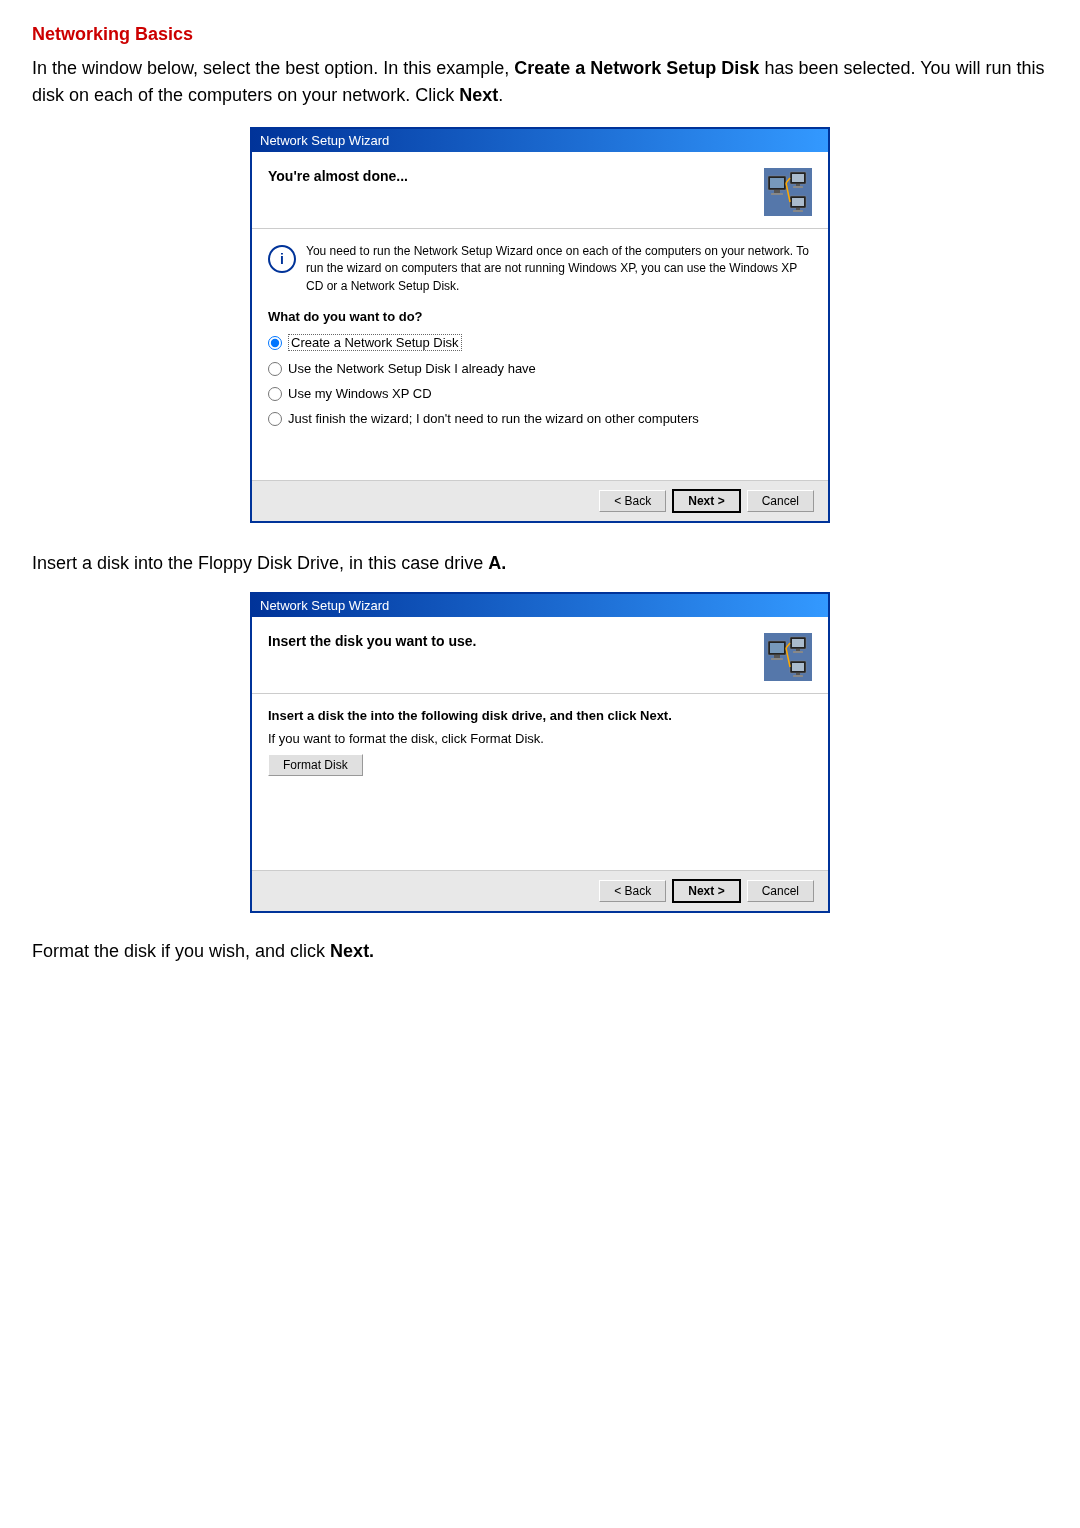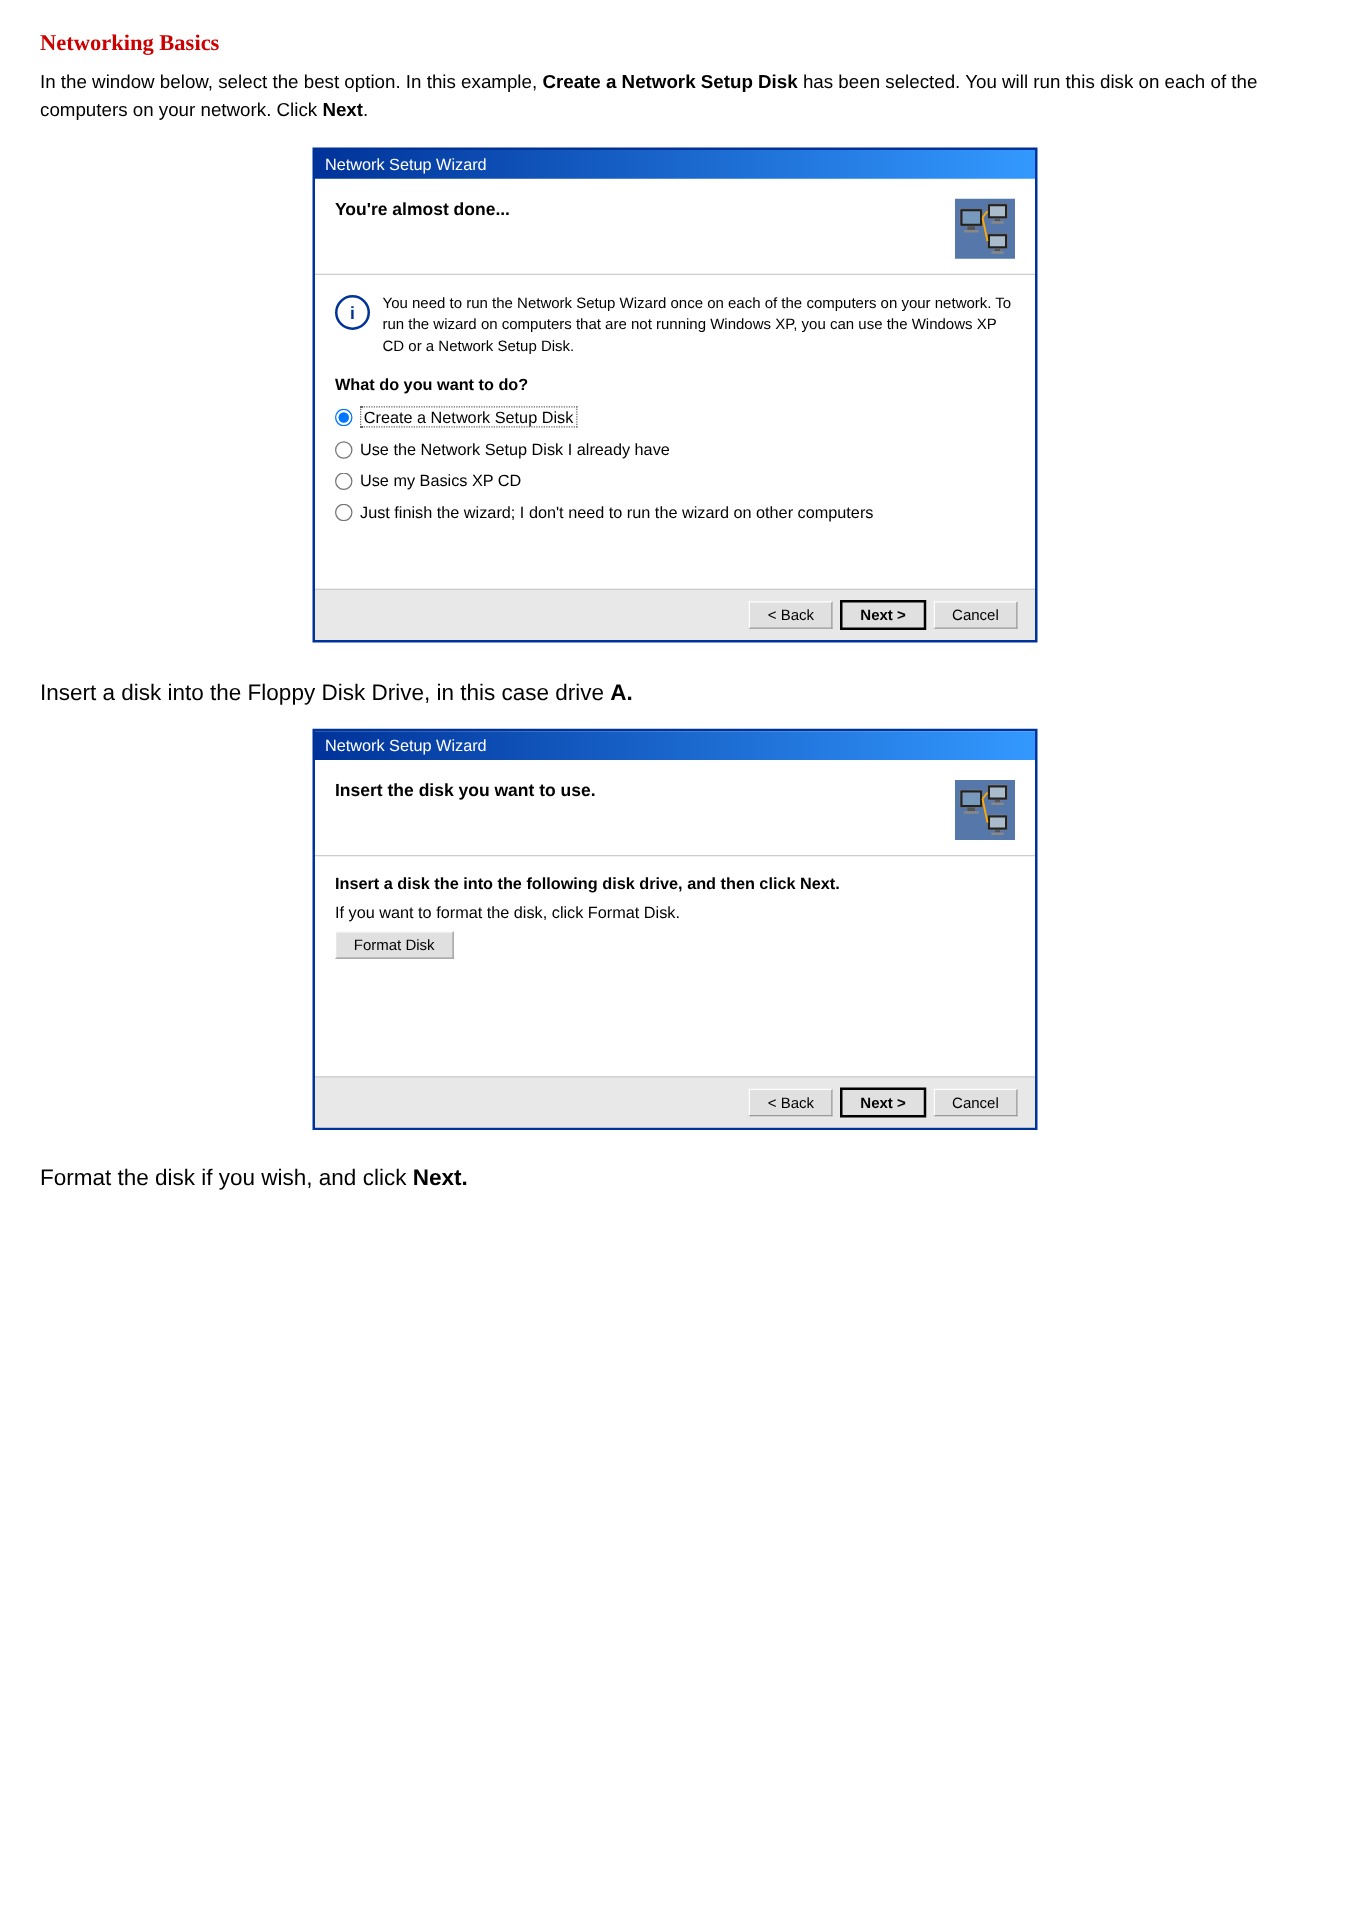--- a/index.html
+++ b/index.html
@@ -9,24 +9,23 @@
       background: #fff;
       color: #000;
       padding: 24px 32px;
       max-width: 1080px;
     }
     h2.section-title {
       color: #cc0000;
       font-size: 18px;
       font-weight: bold;
       margin-bottom: 10px;
-      font-family: Liberation Serif, serif;
     }
     p.intro {
-      font-size: 15px;
+      font-size: 18px;
       line-height: 1.5;
       margin-bottom: 18px;
     }
     p.intro b { font-weight: bold; }
 
     
     .wizard-dialog {
       border: 2px solid #003399;
       background: #fff;
       width: 580px;
@@ -221,21 +220,21 @@
       </div>
       <div class="radio-option">
         <input type="radio" name="wizard1opt" id="opt2" style="">
         <label for="opt2">
           <span>Use the Network Setup Disk I already have</span>
         </label>
       </div>
       <div class="radio-option">
         <input type="radio" name="wizard1opt" id="opt3" style="">
         <label for="opt3">
-          <span>Use my Basics XP CD</span>
+          <span>Use my Windows XP CD</span>
         </label>
       </div>
       <div class="radio-option">
         <input type="radio" name="wizard1opt" id="opt4" style="">
         <label for="opt4">
           <span>Just finish the wizard; I don't need to run the wizard on other computers</span>
         </label>
       </div>
     </div>
     <div style="height: 30px;"></div>

